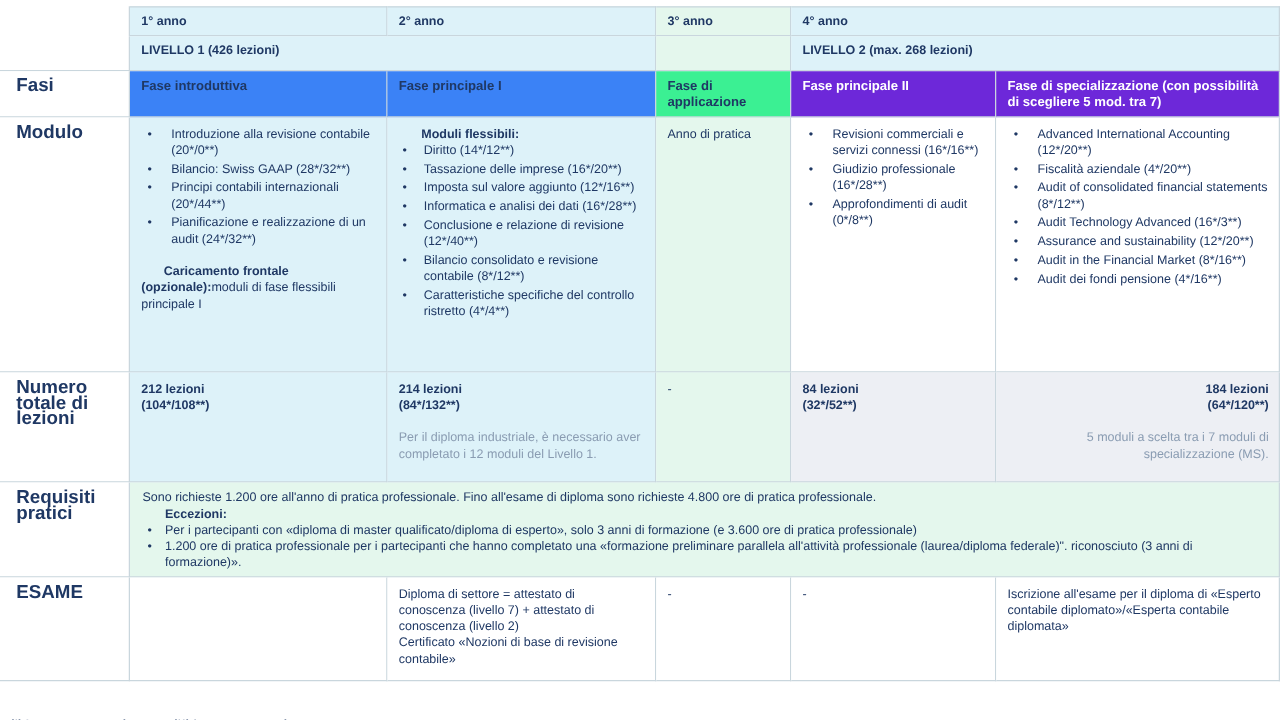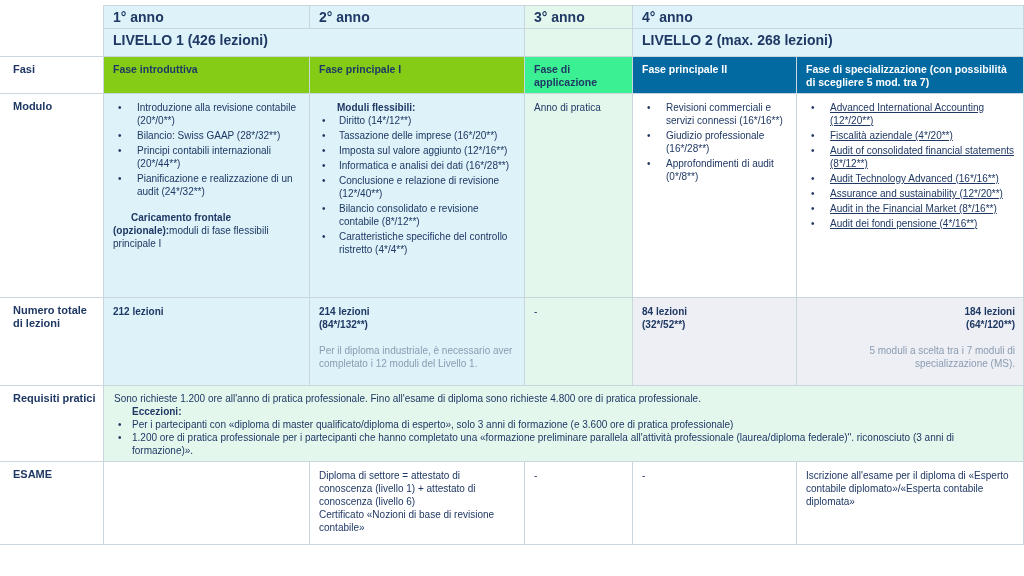--- a/index.html
+++ b/index.html
@@ -14,35 +14,35 @@
     grid-template-columns:104px 206px 215px 108px 164px 227px;
     grid-template-rows:24px 28px 37px 204px 88px 76px 83px;
   }
   .cell{
     box-sizing:border-box;overflow:hidden;
     border-right:1px solid #c9d6dd;border-bottom:1px solid #c9d6dd;
     font-size:10px;line-height:13px;
   }
   .cell.toprow{border-top:1px solid #c9d6dd;}
   .label{
-    background:#ffffff;font-weight:bold;font-size:11px;line-height:12.5px;
+    background:#ffffff;font-weight:bold;font-size:15px;line-height:12.5px;
     padding:6px 6px 0 13px;
   }
   .label.plain{border-bottom:none;}
-  .yearhead{font-weight:bold;font-size:14px;padding:5px 8px 0 9px;}
+  .yearhead{font-weight:bold;font-size:10px;padding:5px 8px 0 9px;}
   .pale-blue{background:#ddf2f9;}
   .pale-green{background:#e4f7ed;}
   .gray-bg{background:#edeff4;}
   .white-bg{background:#ffffff;}
   .fase{
     font-weight:bold;font-size:10.5px;line-height:13px;padding:6px 8px 0 9px;
   }
-  .fase.cyan{background:#84cc16;}
+  .fase.cyan{background:#3b82f6;}
   .fase.green{background:#3bf093;}
-  .fase.navy{background:#0369a1;color:#ffffff;}
+  .fase.navy{background:#6d28d9;color:#ffffff;}
   .content{padding:7px 8px 0 9px;}
   ul.blist{margin:0;padding:0;list-style:none;}
   ul.blist li{position:relative;padding-left:24px;margin:0 0 2px 0;}
   ul.blist li::before{content:"\2022";position:absolute;left:5px;top:0;}
   ul.blist.tight li{padding-left:20px;}
   ul.blist.tight li::before{left:3px;}
   .bold{font-weight:bold;margin-left:18px;}
   .mod-note{margin-top:13px;}
   .count{font-weight:bold;}
   .graytext{color:#8a9cb2;margin-top:13px;}
@@ -100,35 +100,36 @@
       </ul>
   </div>
   <div class="cell pale-green content" style="grid-area:4/4/5/5;">Anno di pratica</div>
   <div class="cell white-bg content" style="grid-area:4/5/5/6;">
     <ul class="blist">
         <li>Revisioni commerciali e servizi connessi (16*/16**)</li>
         <li>Giudizio professionale (16*/28**)</li>
         <li>Approfondimenti di audit (0*/8**)</li>
       </ul>
   </div>
-  <div class="cell white-bg content" style="grid-area:4/6/5/7;text-decoration:underline;">
+  <div class="cell white-bg content" style="grid-area:4/6/5/7;">
     <ul class="blist">
         <li>Advanced International Accounting (12*/20**)</li>
         <li>Fiscalità aziendale (4*/20**)</li>
         <li>Audit of consolidated financial statements (8*/12**)</li>
-        <li>Audit Technology Advanced (16*/16**)</li>
+        <li>Audit Technology Advanced (16*/3**)</li>
         <li>Assurance and sustainability (12*/20**)</li>
         <li>Audit in the Financial Market (8*/16**)</li>
         <li>Audit dei fondi pensione (4*/16**)</li>
       </ul>
   </div>
 
   <div class="cell label" style="grid-area:5/1/6/2;">Numero totale di lezioni</div>
   <div class="cell pale-blue content" style="grid-area:5/2/6/3;">
     <div class="count">212 lezioni</div>
+    <div class="count">(104*/108**)</div>
   </div>
   <div class="cell pale-blue content" style="grid-area:5/3/6/4;">
     <div class="count">214 lezioni</div>
     <div class="count">(84*/132**)</div>
     <div class="graytext">Per il diploma industriale, è necessario aver completato i 12 moduli del Livello 1.</div>
   </div>
   <div class="cell pale-green content" style="grid-area:5/4/6/5;">-</div>
   <div class="cell gray-bg content" style="grid-area:5/5/6/6;">
     <div class="count">84 lezioni</div>
     <div class="count">(32*/52**)</div>
@@ -145,21 +146,21 @@
     <div class="bold">Eccezioni:</div>
     <ul class="blist">
         <li>Per i partecipanti con «diploma di master qualificato/diploma di esperto», solo 3 anni di formazione (e 3.600 ore di pratica professionale)</li>
         <li>1.200 ore di pratica professionale per i partecipanti che hanno completato una «formazione preliminare parallela all'attività professionale (laurea/diploma federale)". riconosciuto (3 anni di formazione)».</li>
       </ul>
   </div>
 
   <div class="cell label" style="grid-area:7/1/8/2;">ESAME</div>
   <div class="cell white-bg content" style="grid-area:7/2/8/3;"></div>
   <div class="cell white-bg content" style="grid-area:7/3/8/4;">
-    <p class="esame-p">Diploma di settore = attestato di conoscenza (livello 1) + attestato di conoscenza (livello 6)</p>
+    <p class="esame-p">Diploma di settore = attestato di conoscenza (livello 7) + attestato di conoscenza (livello 2)</p>
     <p class="esame-p">Certificato «Nozioni di base di revisione contabile»</p>
   </div>
   <div class="cell white-bg content" style="grid-area:7/4/8/5;">-</div>
   <div class="cell white-bg content" style="grid-area:7/5/8/6;">-</div>
   <div class="cell white-bg content" style="grid-area:7/6/8/7;">Iscrizione all'esame per il diploma di «Esperto contabile diplomato»/«Esperta contabile diplomata»</div>
 
 </div>
 
 <div class="footnote">(*) Insegnamento asincrono, (**) Insegnamento sincrono</div>
 

